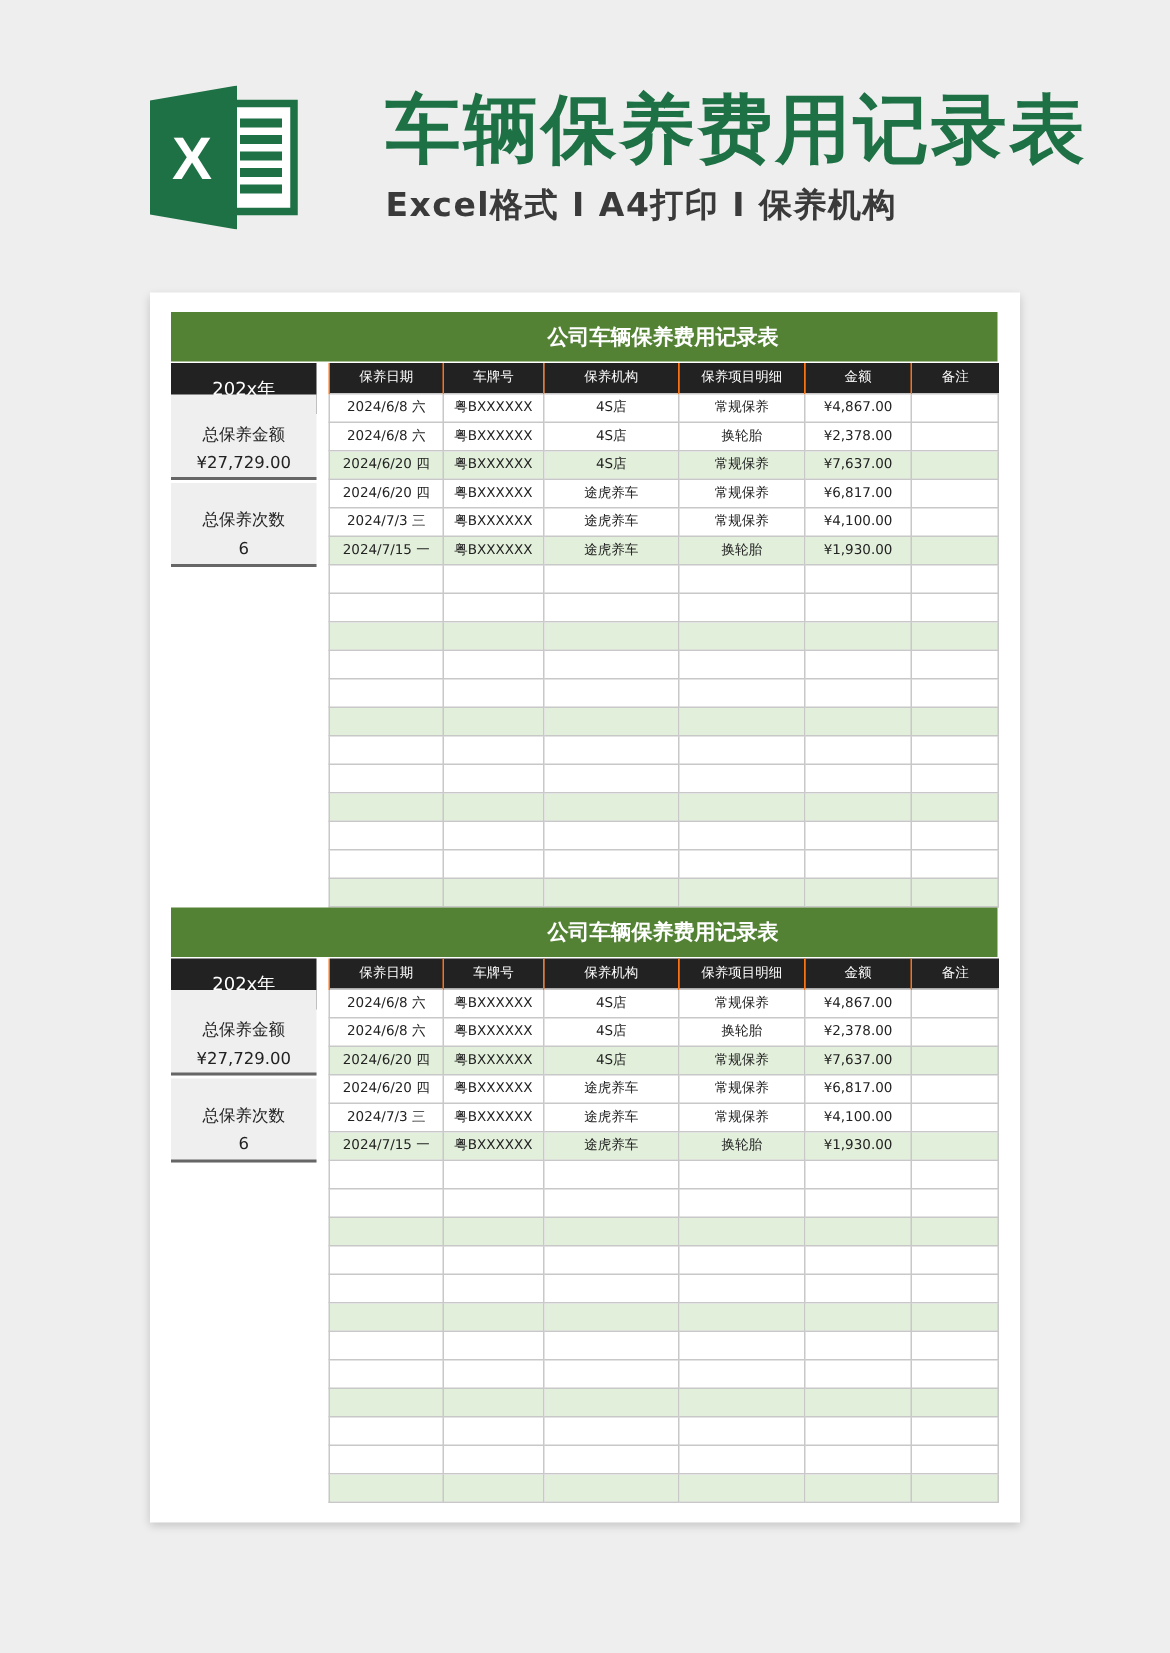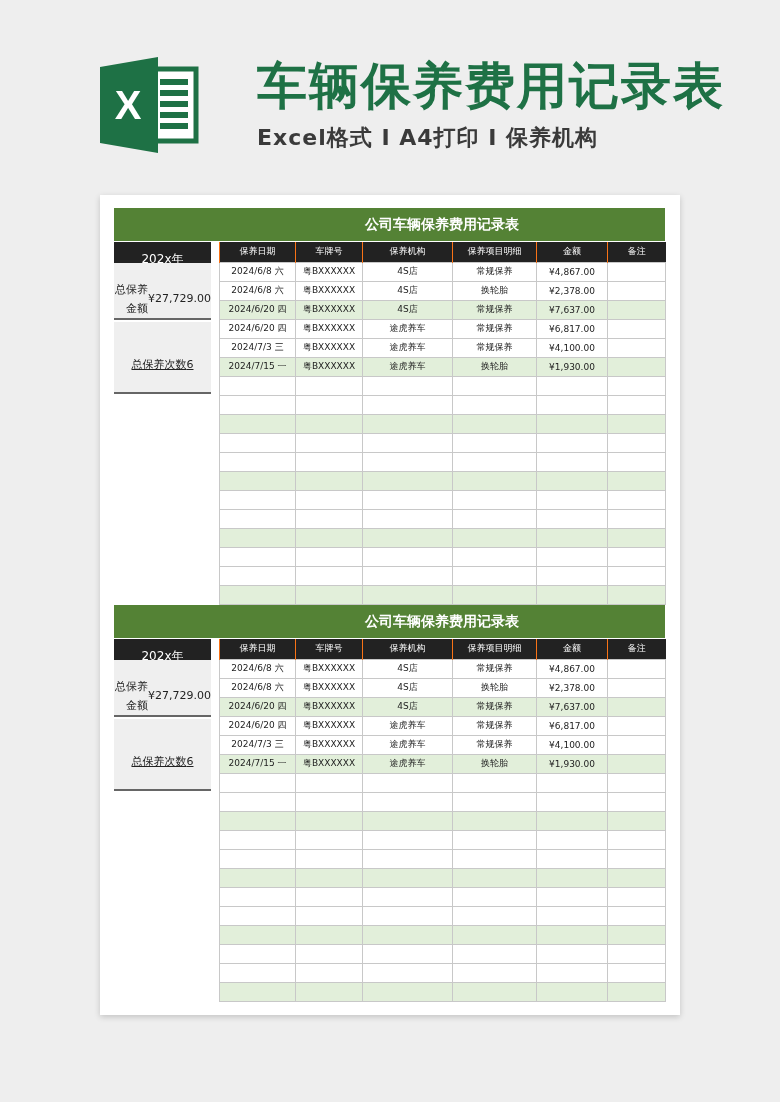--- a/index.html
+++ b/index.html
@@ -34,27 +34,27 @@
     background: #548235; color: #fff; font-weight: bold; font-size: 14px;
     display: flex; align-items: center; justify-content: center; padding-left: 105px;
   }
   .year-cell {
     position: absolute; left: 0; top: 34px; width: 97px; height: 34px;
     background: #222222; color: #fff; font-size: 12px;
     display: flex; align-items: center; justify-content: center;
   }
   .stat-block {
     position: absolute; left: 0; width: 97px; background: #efefef;
-    border-bottom: 2px solid #666; display: flex; flex-direction: row;
+    border-bottom: 2px solid #666; display: flex; flex-direction: column;
     align-items: center; justify-content: center; font-size: 11px; color: #222;
     line-height: 19px;
     text-align: right;
   }
   .stat-a { top: 55px; height: 57px; padding-top: 16px; }
-  .stat-b { top: 114px; height: 72px; padding-top: 14px; text-decoration: underline; }
+  .stat-b { top: 114px; height: 56px; padding-top: 14px; }
   table.grid {
     position: absolute; left: 105px; top: 34px; border-collapse: collapse;
     table-layout: fixed; width: 446px;
   }
   table.grid th {
     background: #222222; color: #fff; font-weight: normal; font-size: 9px;
     height: 20px; border-left: 1px solid #f97316; text-align: center;
   }
   table.grid td {
     height: 19px; font-size: 9px; color: #222; text-align: center;

